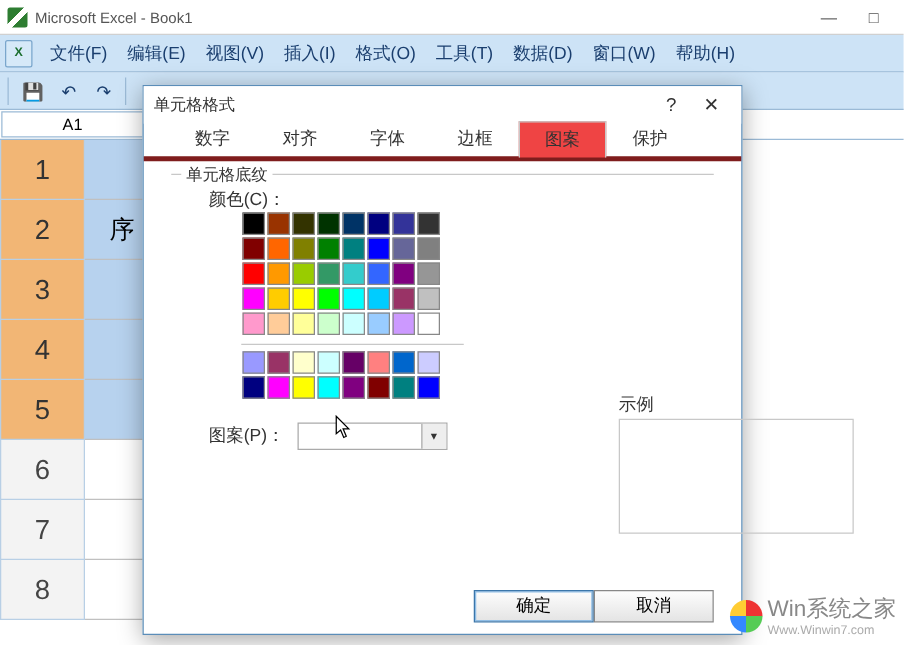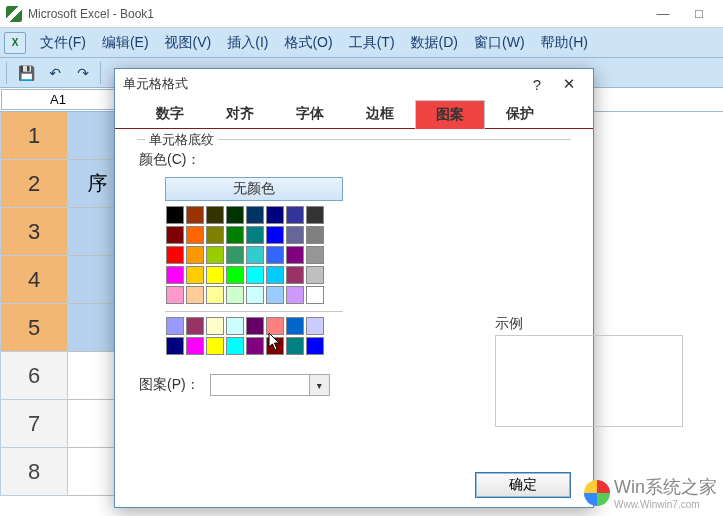--- a/index.html
+++ b/index.html
@@ -27,24 +27,24 @@
 .cells-col { flex: 1; display: flex; flex-direction: column; }
 .cell-row { height: 48px; display: flex; }
 .cell { width: 60px; border: 1px solid #c0c0c0; border-left: none; border-top: none; background: #fff; display:flex; align-items:center; justify-content:center; font-size:20px; }
 .cell.blue { background: #b7d2ee; }
 
 
 .dialog { position: absolute; left: 114px; top: 68px; width: 480px; height: 440px; background: #fff; border: 1px solid #5b8db8; box-shadow: 0 4px 18px rgba(0,0,0,.35); display: flex; flex-direction: column; }
 .dlg-titlebar { height: 30px; background: #fff; display: flex; align-items: center; padding: 0 8px; font-size: 13px; color: #333; }
 .dlg-titlebar .spacer { flex: 1; }
 .dlg-titlebar .dbtn { width: 32px; height: 24px; display:flex; align-items:center; justify-content:center; font-size:15px; color:#333; }
-.tabs { height: 30px; display: flex; align-items: flex-end; padding: 0 20px; gap: 0; border-bottom: 1px solid #7f1d1d; font-size: 14px; font-weight: bold; }
+.tabs { height: 30px; display: flex; align-items: flex-end; padding: 0 20px; gap: 0; border-bottom: 4px solid #7f1d1d; font-size: 14px; }
 .tab { padding: 5px 20px; border: 1px solid transparent; border-bottom: none; cursor: default; color: #333; }
 .tab.active { border-color: #c8c8c8; background: #ef4444; position: relative; top: 1px; }
-.dlg-body { flex: 1; padding: 8px 22px 10px 6px; font-size: 14px; color: #333; position: relative; }
+.dlg-body { flex: 1; padding: 8px 22px 10px 34px; font-size: 14px; color: #333; position: relative; }
 .groupbox-label { position: absolute; top: 2px; left: 30px; background: #fff; padding: 0 4px; font-size: 13px; }
 .groupline { position: absolute; top: 10px; left: 22px; right: 22px; height: 200px; border-top: 1px solid #c8c8c8; pointer-events:none; }
 .row-lbl { margin-top: 14px; margin-left: 18px; font-size: 14px; }
 .nocolor-btn { width: 178px; height: 24px; margin: 8px 0 4px 44px; border: 1px solid #7aa6cc; background: linear-gradient(#e9f3fc,#cfe4f7); display:flex; align-items:center; justify-content:center; font-size:14px; cursor:default; }
 .palette { margin-left: 44px; }
 .palette-row { display: flex; }
 .swatch { width: 18px; height: 18px; margin: 1px; border: 1px solid #888; cursor: pointer; }
 .palette-div { width: 178px; height: 1px; background: #c8c8c8; margin: 6px 0 4px 44px; }
 .pattern-row { display:flex; align-items:center; margin: 18px 0 0 18px; gap: 10px; }
 .pattern-combo { width: 120px; height: 22px; border: 1px solid #aaa; display:flex; }
@@ -152,21 +152,20 @@
     <div class="tab">对齐</div>
     <div class="tab">字体</div>
     <div class="tab">边框</div>
     <div class="tab active">图案</div>
     <div class="tab">保护</div>
   </div>
   <div class="dlg-body">
     <div class="groupline"></div>
     <div class="groupbox-label">单元格底纹</div>
     <div class="row-lbl">颜色(C)：</div>
-    <div class="nocolor-btn">无颜色</div>
     <div class="palette" id="palette-main">
         <div class="palette-row">
           <div class="swatch" style="background: rgb(0, 0, 0);"></div>
           <div class="swatch" style="background: rgb(153, 51, 0);"></div>
           <div class="swatch" style="background: rgb(51, 51, 0);"></div>
           <div class="swatch" style="background: rgb(0, 51, 0);"></div>
           <div class="swatch" style="background: rgb(0, 51, 102);"></div>
           <div class="swatch" style="background: rgb(0, 0, 128);"></div>
           <div class="swatch" style="background: rgb(51, 51, 153);"></div>
           <div class="swatch" style="background: rgb(51, 51, 51);"></div>
@@ -240,20 +239,21 @@
       <div class="pattern-combo">
         <div class="val"></div>
         <div class="arrow">▾</div>
       </div>
     </div>
     <div class="sample-label">示例</div>
     <div class="sample-box"></div>
   </div>
   <div class="dlg-buttons">
     <div class="dlg-btn primary">确定</div>
+    <div class="dlg-btn">取消</div>
   </div>
 </div>
 
 <div class="cursor">
   <svg viewBox="0 0 14 20">
       <path d="M1 1 L1 15 L4.5 12 L7 18 L9 17 L6.5 11 L11 11 Z" fill="#fff" stroke="#000" stroke-width="1"></path>
     </svg>
 </div>
 
 <div class="watermark">

